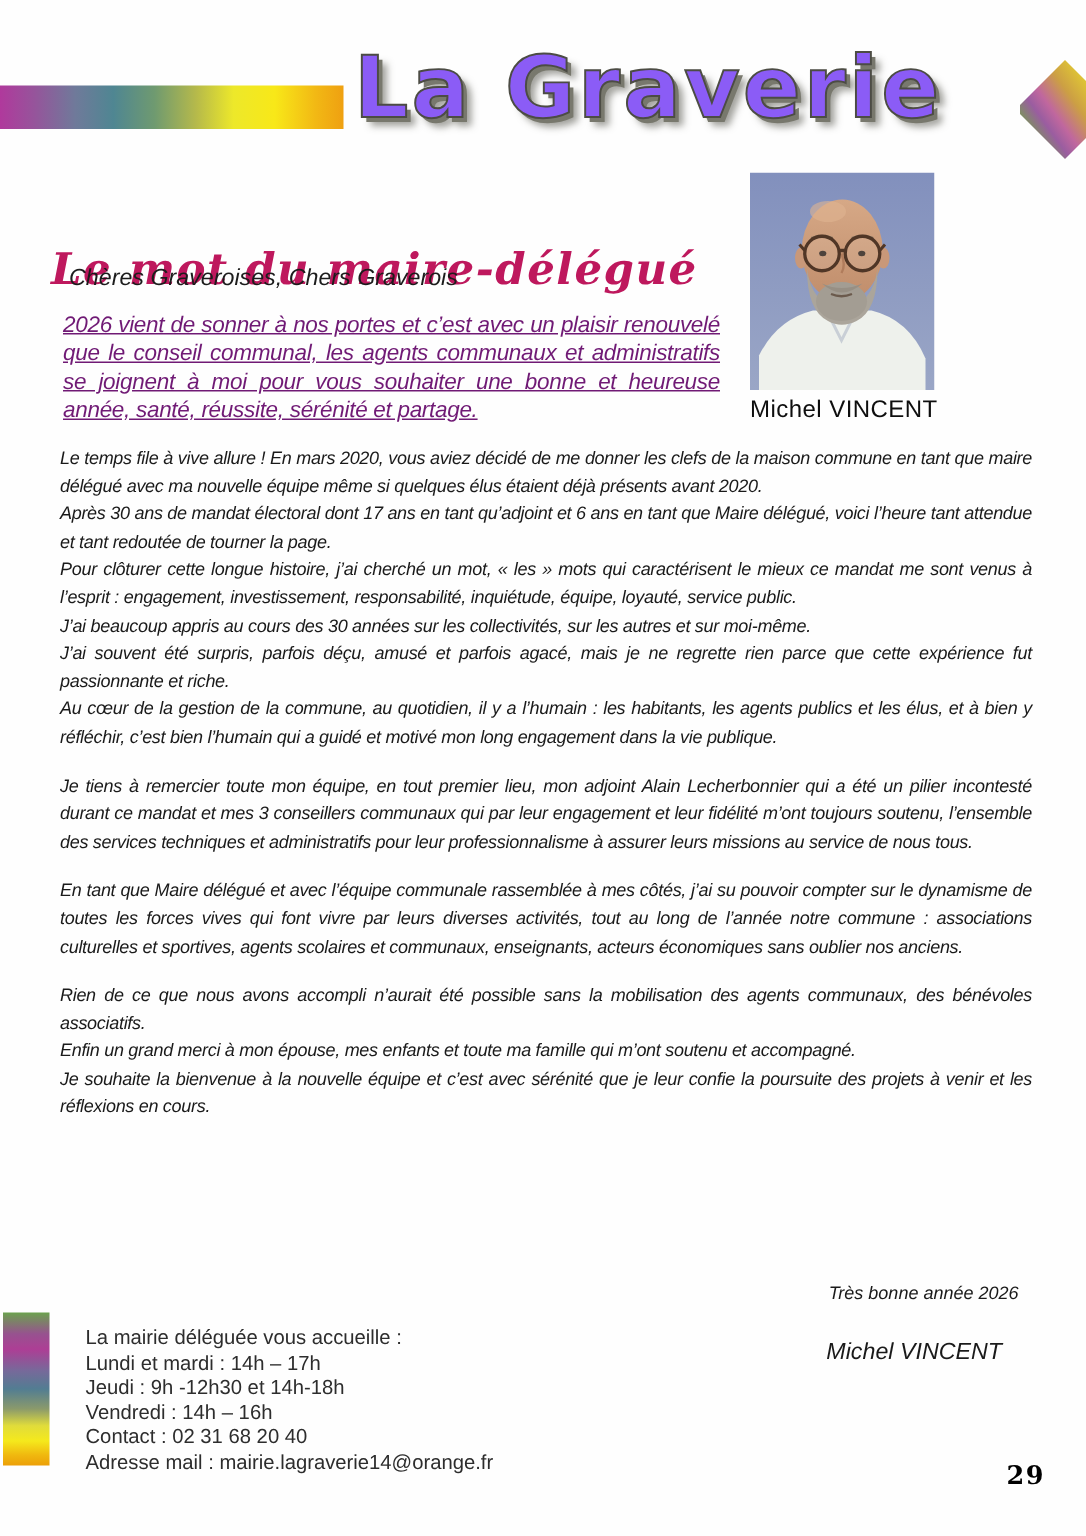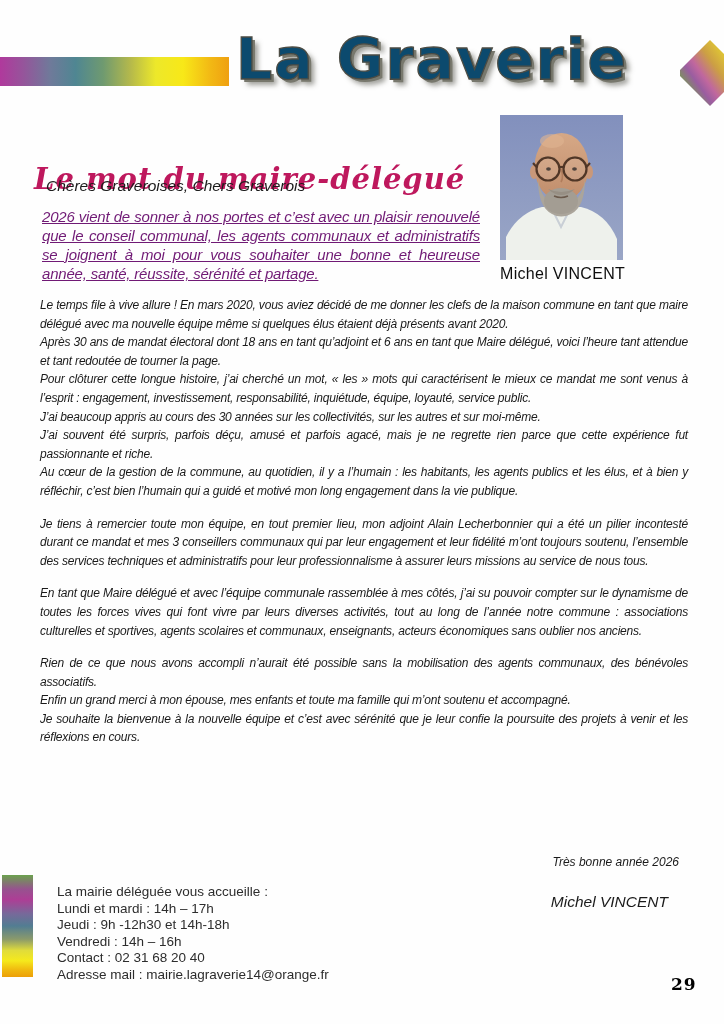--- a/index.html
+++ b/index.html
@@ -12,21 +12,21 @@
   
   .top-bar {
     position:absolute; left:0; top:57px; width:229px; height:29px;
     background:linear-gradient(to right,
       #b0399c 0%, #96549b 10%, #6f7a9a 22%, #4f8692 33%, #6f9a70 45%,
       #b5b94b 57%, #ede82a 68%, #f8e818 80%, #f2b814 92%, #efa011 100%);
   }
   .masthead-title {
     position:absolute; left:236px; top:26px;
     font-family:"DejaVu Sans", sans-serif; font-weight:bold;
-    font-size:57px; letter-spacing:2px; color:#0c4a6e;
+    font-size:57px; letter-spacing:2px; color:#8b5cf6;
     -webkit-text-stroke:1.3px #4c4c44;
     text-shadow:3px 3px 0 #78786d, 6px 6px 5px rgba(70,70,60,0.5);
     white-space:nowrap;
   }
   .corner-diamond { position:absolute; right:0; top:40px; }
 
   
   .script-heading {
     position:absolute; left:34px; top:134px;
     font-family:"DejaVu Serif", serif; font-style:italic; font-weight:bold;
@@ -149,21 +149,21 @@
       <circle cx="75" cy="54" r="11.5" fill="rgba(255,255,255,0.10)" stroke="#503626" stroke-width="2.2"></circle>
       <path d="M59.5,52 L63.5,52" stroke="#503626" stroke-width="2.2"></path>
       <path d="M36.5,52 L33,48" stroke="#503626" stroke-width="2"></path>
       <path d="M86.5,52 L90,48" stroke="#503626" stroke-width="2"></path>
     </svg>
     <figcaption class="photo-caption">Michel VINCENT</figcaption>
   </figure>
 
   <div class="article-body">
     <p>Le temps file à vive allure ! En mars 2020, vous aviez décidé de me donner les clefs de la maison commune en tant que maire délégué avec ma nouvelle équipe même si quelques élus étaient déjà présents avant 2020.</p>
-    <p>Après 30 ans de mandat électoral dont 18 ans en tant qu’adjoint et 6 ans en tant que Maire délégué, voici l’heure tant attendue et tant redoutée de tourner la page.</p>
+    <p>Après 30 ans de mandat électoral dont 17 ans en tant qu’adjoint et 6 ans en tant que Maire délégué, voici l’heure tant attendue et tant redoutée de tourner la page.</p>
     <p>Pour clôturer cette longue histoire, j’ai cherché un mot, « les » mots qui caractérisent le mieux ce mandat me sont venus à l’esprit : engagement, investissement, responsabilité, inquiétude, équipe, loyauté, service public.</p>
     <p>J’ai beaucoup appris au cours des 30 années sur les collectivités, sur les autres et sur moi-même.</p>
     <p>J’ai souvent été surpris, parfois déçu, amusé et parfois agacé, mais je ne regrette rien parce que cette expérience fut passionnante et riche.</p>
     <p>Au cœur de la gestion de la commune, au quotidien, il y a l’humain : les habitants, les agents publics et les élus, et à bien y réfléchir, c’est bien l’humain qui a guidé et motivé mon long engagement dans la vie publique.</p>
     <p class="gap">Je tiens à remercier toute mon équipe, en tout premier lieu, mon adjoint Alain Lecherbonnier qui a été un pilier incontesté durant ce mandat et mes 3 conseillers communaux qui par leur engagement et leur fidélité m’ont toujours soutenu, l’ensemble des services techniques et administratifs pour leur professionnalisme à assurer leurs missions au service de nous tous.</p>
     <p class="gap">En tant que Maire délégué et avec l’équipe communale rassemblée à mes côtés, j’ai su pouvoir compter sur le dynamisme de toutes les forces vives qui font vivre par leurs diverses activités, tout au long de l’année notre commune : associations culturelles et sportives, agents scolaires et communaux, enseignants, acteurs économiques sans oublier nos anciens.</p>
     <p class="gap">Rien de ce que nous avons accompli n’aurait été possible sans la mobilisation des agents communaux, des bénévoles associatifs.</p>
     <p>Enfin un grand merci à mon épouse, mes enfants et toute ma famille qui m’ont soutenu et accompagné.</p>
     <p>Je souhaite la bienvenue à la nouvelle équipe et c’est avec sérénité que je leur confie la poursuite des projets à venir et les réflexions en cours.</p>
   </div>

